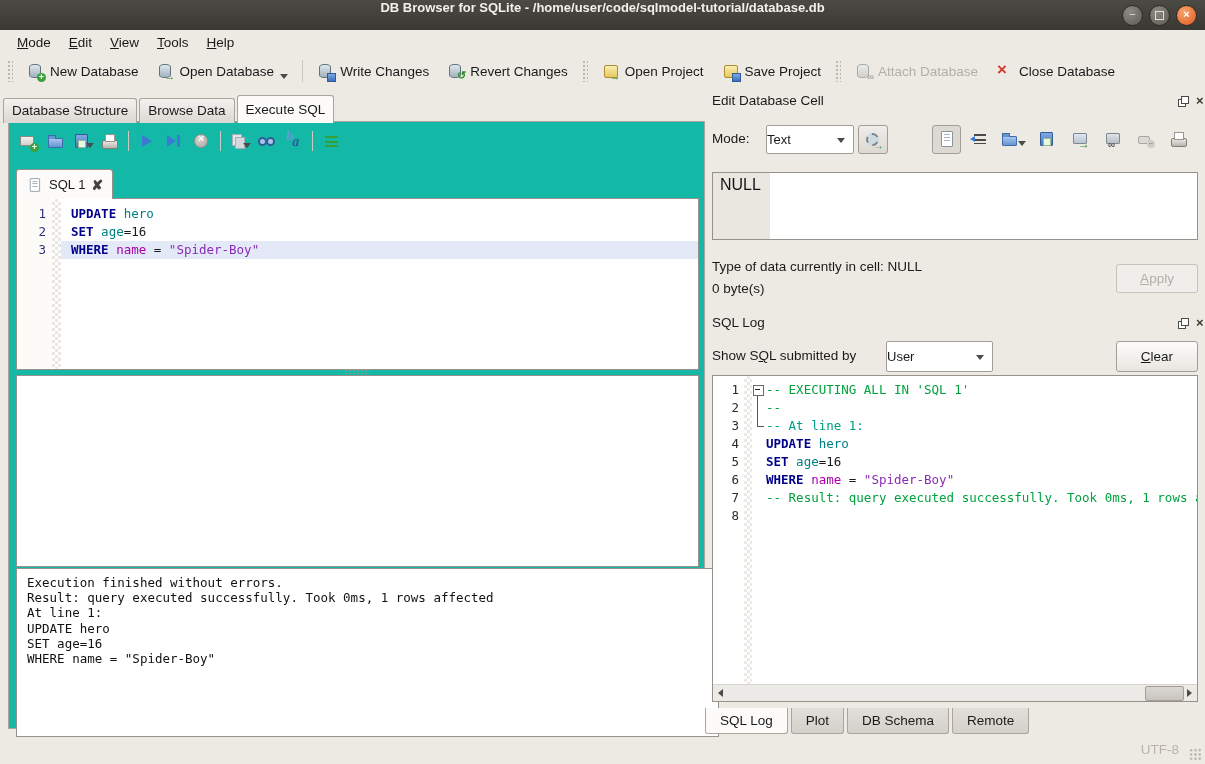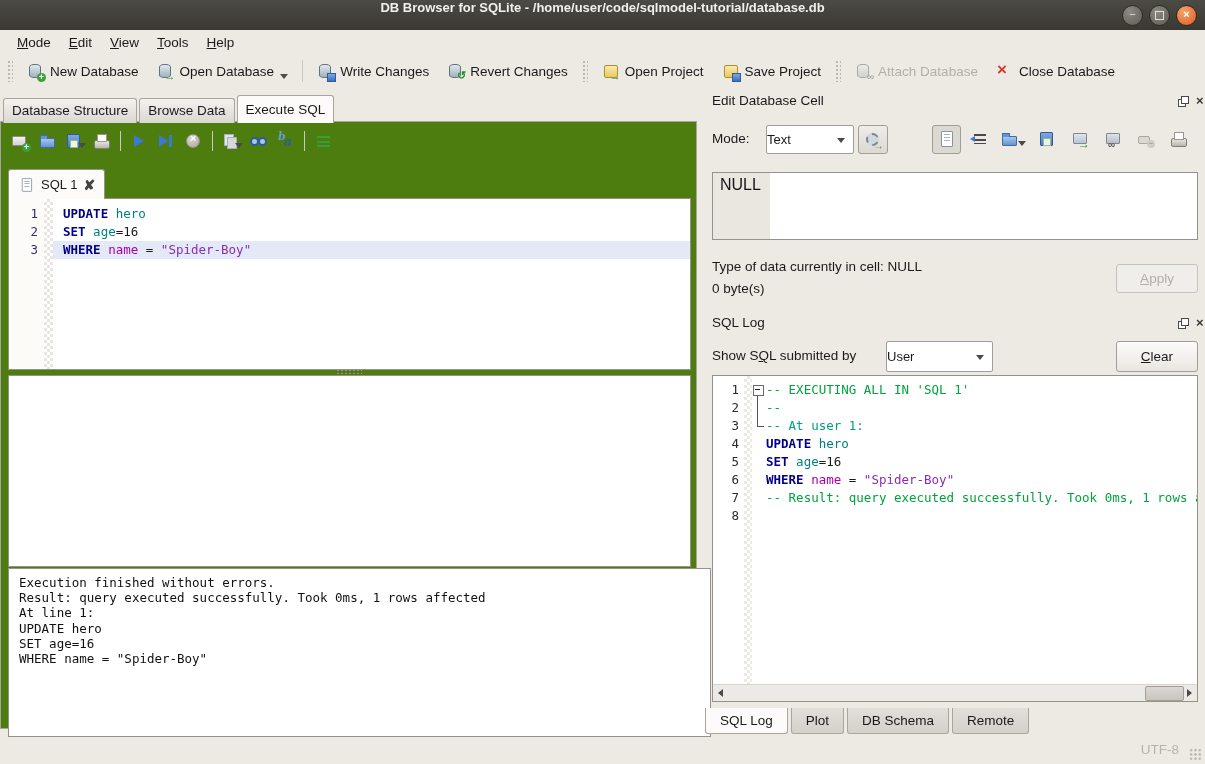--- a/index.html
+++ b/index.html
@@ -65,21 +65,21 @@
   .i-link::before{content:'';position:absolute;left:2px;top:2px;width:12px;height:9px;background:linear-gradient(#dfe2e6,#b9bec6);border:1px solid #7e8894;border-radius:1px;}
   .i-link::after{content:'∞';position:absolute;left:4px;bottom:-3px;color:#565a60;font-size:10px;font-weight:bold;}
   .i-null::before{content:'';position:absolute;left:1px;top:5px;width:10px;height:6px;background:#dcd9d4;border:1px solid #aaa6a0;border-radius:2px;}
   .i-null::after{content:'−';position:absolute;right:-1px;bottom:-1px;width:8px;height:8px;line-height:8px;text-align:center;background:#d0cdc8;color:#8f8b85;border-radius:50%;font-size:8px;}
   .i-gear::before{content:'';position:absolute;left:1px;top:1px;width:9px;height:9px;border-radius:50%;border:2.5px dashed #76858f;background:#cfd9de;}
   .i-gear::after{content:'→';position:absolute;right:-2px;bottom:-3px;color:#2e8f2e;font-weight:bold;font-size:10px;}
   
   .main-tabs{position:absolute;left:3px;top:95px;display:flex;align-items:flex-end;z-index:3;}
   .mtab{height:24px;line-height:24px;padding:0 8px;background:linear-gradient(#f4f2ef,#dbd7d1);border:1px solid #a9a49c;border-bottom:none;border-radius:3px 3px 0 0;margin-right:2px;font-size:13.5px;color:#1a1a1a;}
   .mtab.active{background:#fcfbfa;height:27px;line-height:27px;}
-  .left-frame{position:absolute;left:0;top:121px;width:695px;height:606px;border:1px solid #a9a49c;background:#4d7c0f;}
+  .left-frame{position:absolute;left:8px;top:121px;width:695px;height:606px;border:1px solid #a9a49c;background:#14b8a6;}
   .sql-toolbar{position:absolute;left:6px;top:5px;height:28px;display:flex;align-items:center;}
   .itbtn{width:27px;height:24px;display:flex;align-items:center;justify-content:center;}
   .itbtn .dd{width:6px;margin-left:-4px;}
   .tsep2{width:1px;height:20px;background:#ccc8c2;margin:0 5px;}
   .sql-tab{position:absolute;left:7px;top:47px;height:29px;padding:0 9px;display:flex;align-items:center;gap:6px;background:#fcfbfa;border:1px solid #96918a;border-bottom:none;border-radius:3px 3px 0 0;z-index:2;font-size:13px;color:#1a1a1a;}
   .tab-close{font-weight:900;color:#44423e;font-size:14px;line-height:12px;}
   .codebox{position:absolute;left:7px;width:681px;background:#fff;border:1px solid #96918a;}
   .editor-box{top:76px;height:170px;display:flex;overflow:hidden;}
   .ed-gutter{width:29px;background:#fcfbf8;text-align:right;padding:6px 6px 0 0;font:12.5px "DejaVu Sans Mono",monospace;color:#30307a;line-height:18px;flex:none;}
   .chk{width:9px;flex:none;background:conic-gradient(#e9e6e1 25%,#fff 0 50%,#e9e6e1 0 75%,#fff 0) 0 0/6px 6px;}
@@ -386,21 +386,21 @@
         </div>
         <div class="fold-cell"></div>
         <div class="fold-cell"></div>
         <div class="fold-cell"></div>
         <div class="fold-cell"></div>
         <div class="fold-cell"></div>
       </div>
       <div class="log-code">
         <div class="log-line"><span class="tok-cmt">-- EXECUTING ALL IN 'SQL 1'</span></div>
         <div class="log-line"><span class="tok-cmt">--</span></div>
-        <div class="log-line"><span class="tok-cmt2">-- At user 1:</span></div>
+        <div class="log-line"><span class="tok-cmt2">-- At line 1:</span></div>
         <div class="log-line"><span class="tok-kw">UPDATE</span><span class="tok-pln"> </span><span class="tok-id">hero</span></div>
         <div class="log-line"><span class="tok-kw">SET</span><span class="tok-pln"> </span><span class="tok-id">age</span><span class="tok-pln">=16</span></div>
         <div class="log-line"><span class="tok-kw">WHERE</span><span class="tok-pln"> </span><span class="tok-name">name</span><span class="tok-pln"> = </span><span class="tok-str">"Spider-Boy"</span></div>
         <div class="log-line"><span class="tok-cmt">-- Result: query executed successfully. Took 0ms, 1 rows affected</span></div>
         <div class="log-line"></div>
       </div>
     </div>
   <div class="hscroll">
     <div class="hs-arrow hs-left"></div>
     <div class="hs-thumb"></div>

